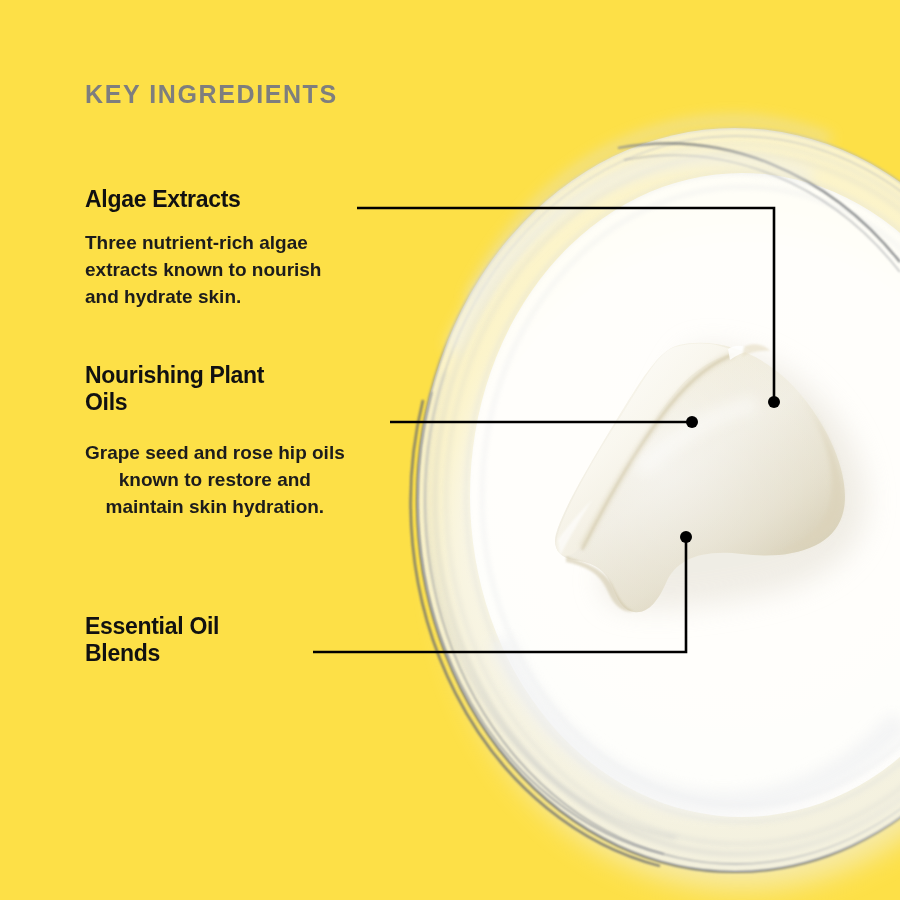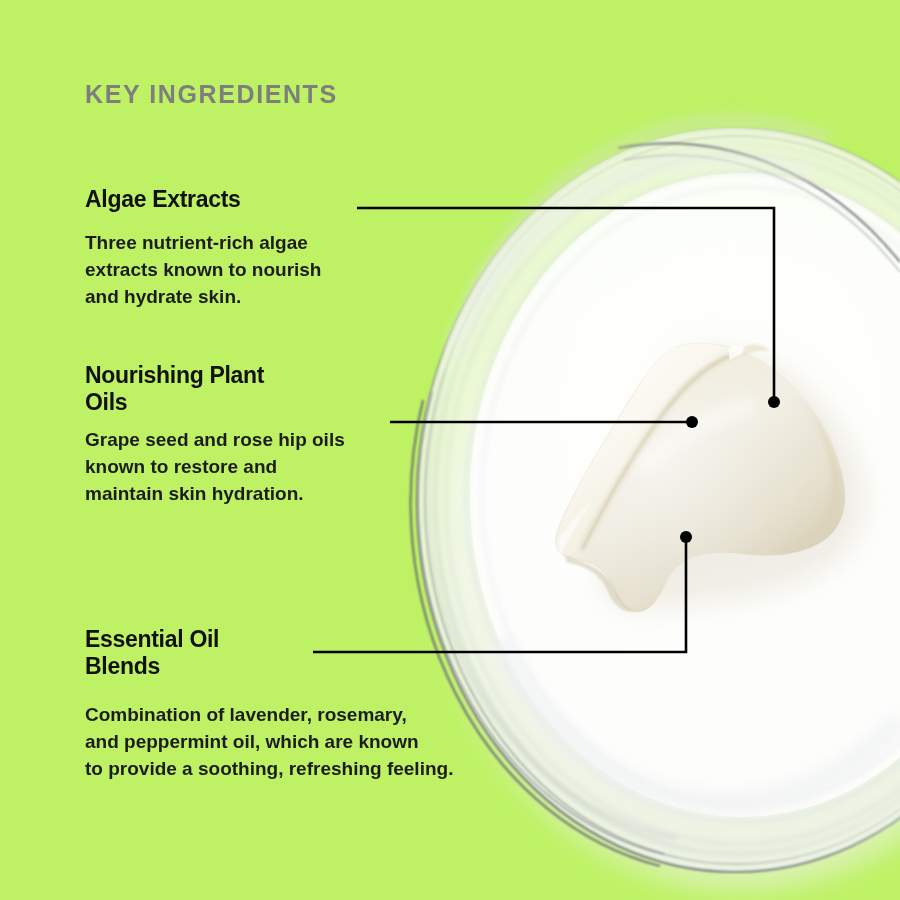--- a/index.html
+++ b/index.html
@@ -4,21 +4,21 @@
 <style>
   html, body {
     margin: 0;
     padding: 0;
     background: #ffffff;
   }
   #page {
     position: relative;
     width: 900px;
     height: 900px;
-    background: #bef264;
+    background: #fde047;
     overflow: hidden;
     font-family: "Liberation Sans", sans-serif;
     -webkit-font-smoothing: antialiased;
   }
 
   
   #imagery {
     position: absolute;
     inset: 0;
     z-index: 1;
@@ -64,23 +64,23 @@
     color: #1c1c1c;
     line-height: 1.42;
     margin: 0;
     white-space: pre-line;
   }
 
   #block-algae        { top: 186px; }
   #block-algae .ing-desc   { margin-top: 17px; }
 
   #block-plant-oils   { top: 362px; }
-  #block-plant-oils .ing-desc { margin-top: 11px; }
-
-  #block-essential    { top: 626px; }
+  #block-plant-oils .ing-desc { margin-top: 24px; text-align: center; }
+
+  #block-essential    { top: 613px; }
   #block-essential .ing-desc { margin-top: 22px; }
 
   
   #leaders {
     position: absolute;
     inset: 0;
     z-index: 4;
     pointer-events: none;
   }
 </style>
@@ -307,23 +307,20 @@
       <div class="ing-title">Nourishing Plant
 Oils</div>
       <div class="ing-desc">Grape seed and rose hip oils
 known to restore and
 maintain skin hydration.</div>
     </div>
 
     <div class="ing-block" id="block-essential">
       <div class="ing-title">Essential Oil
 Blends</div>
-      <div class="ing-desc">Combination of lavender, rosemary,
-and peppermint oil, which are known
-to provide a soothing, refreshing feeling.</div>
     </div>
   </div>
 
   <div id="leaders">
     <svg width="900" height="900" viewBox="0 0 900 900">
       <g id="leader-algae">
         <path id="leader-algae-path" fill="none" stroke="#000000" stroke-width="2.6" d="M 357 208 L 774 208 L 774 402"></path>
         <circle id="leader-algae-dot" fill="#000000" cx="774" cy="402" r="6"></circle>
       </g>
       <g id="leader-plant">

